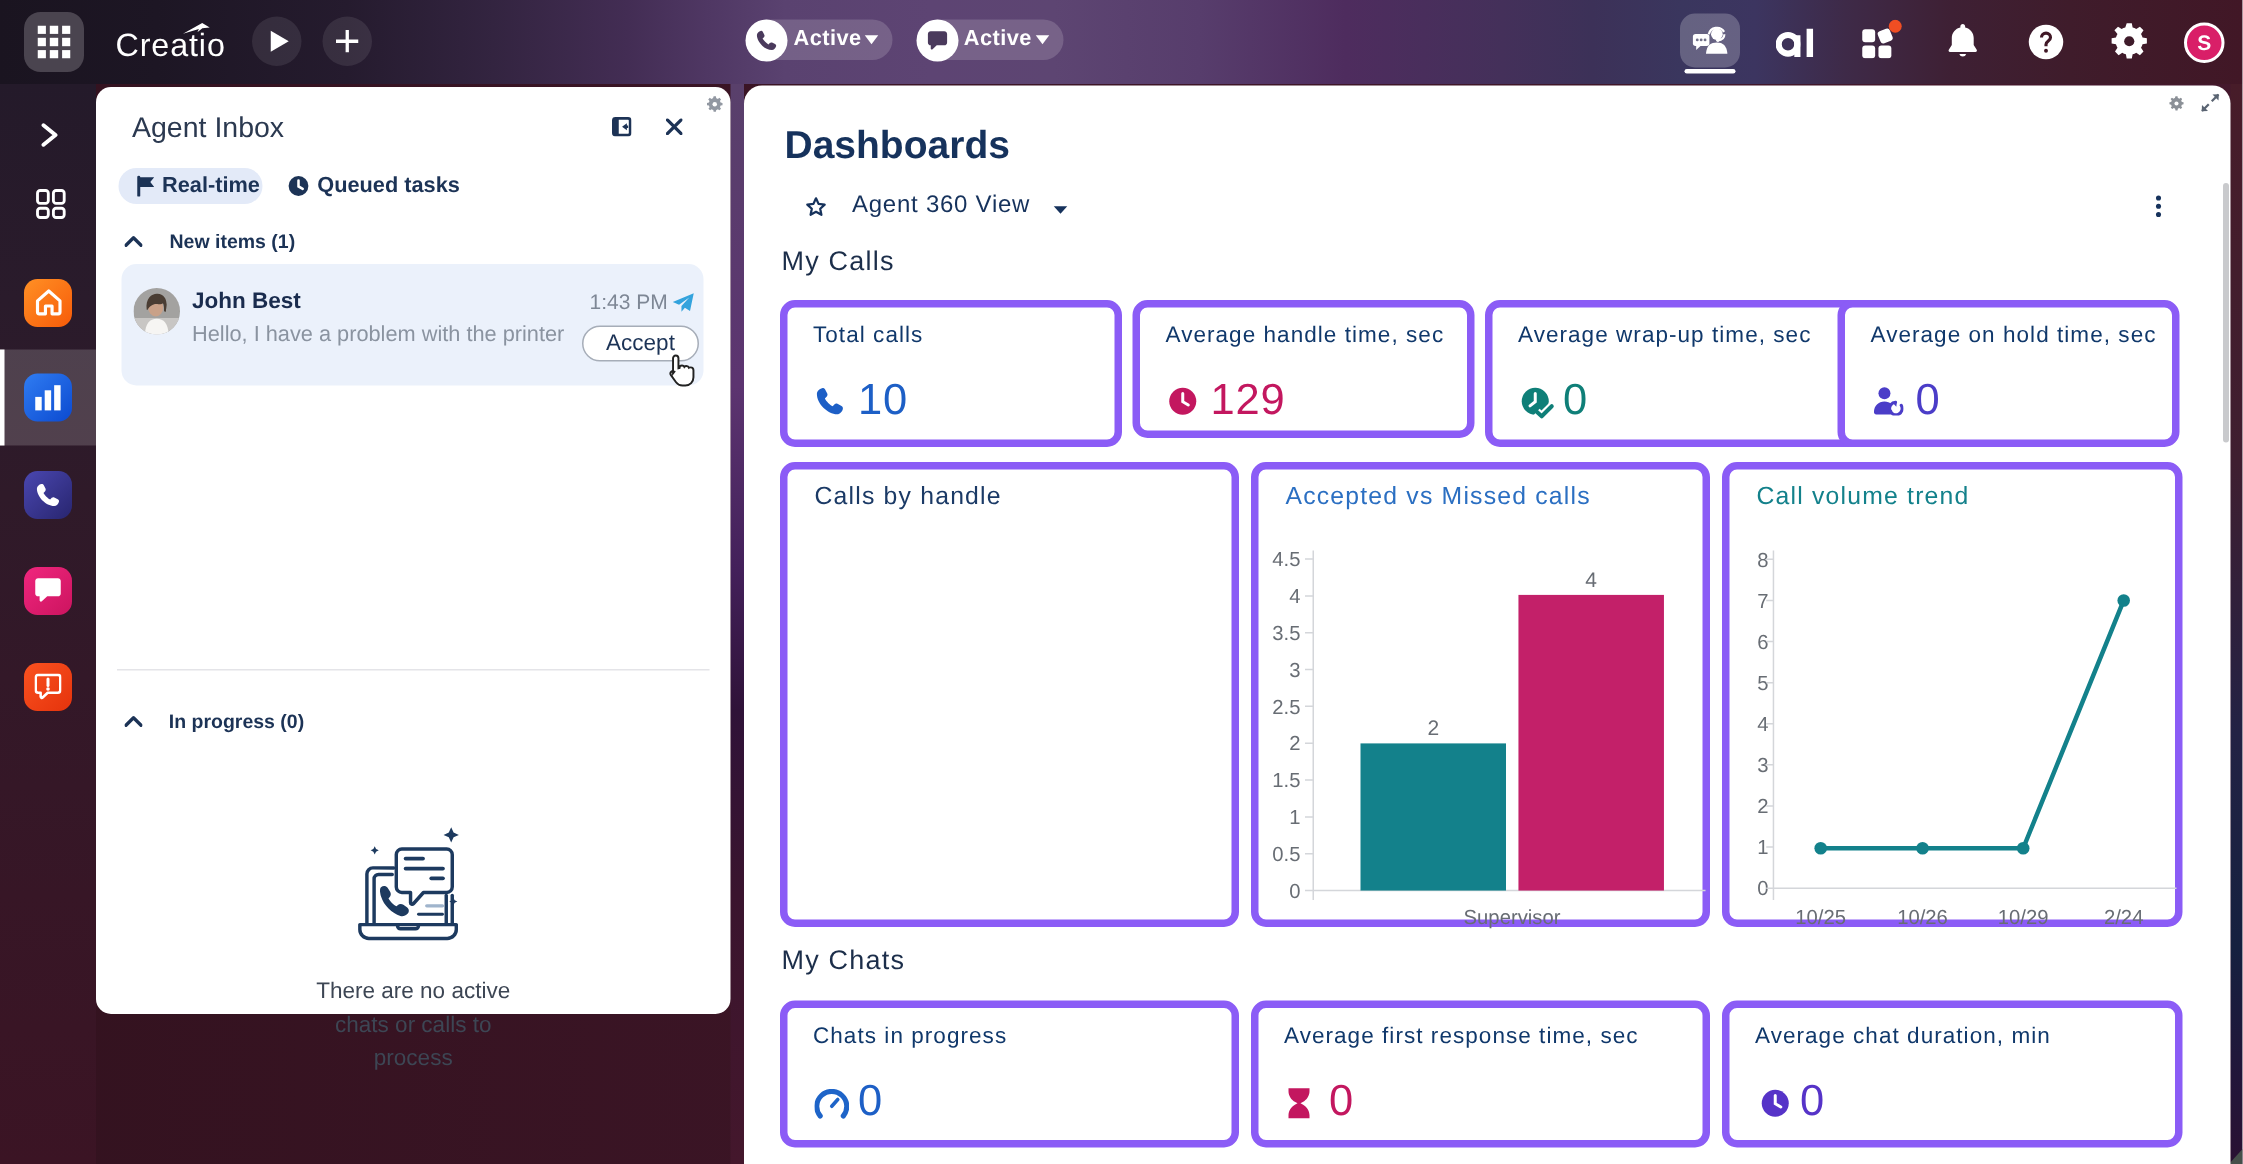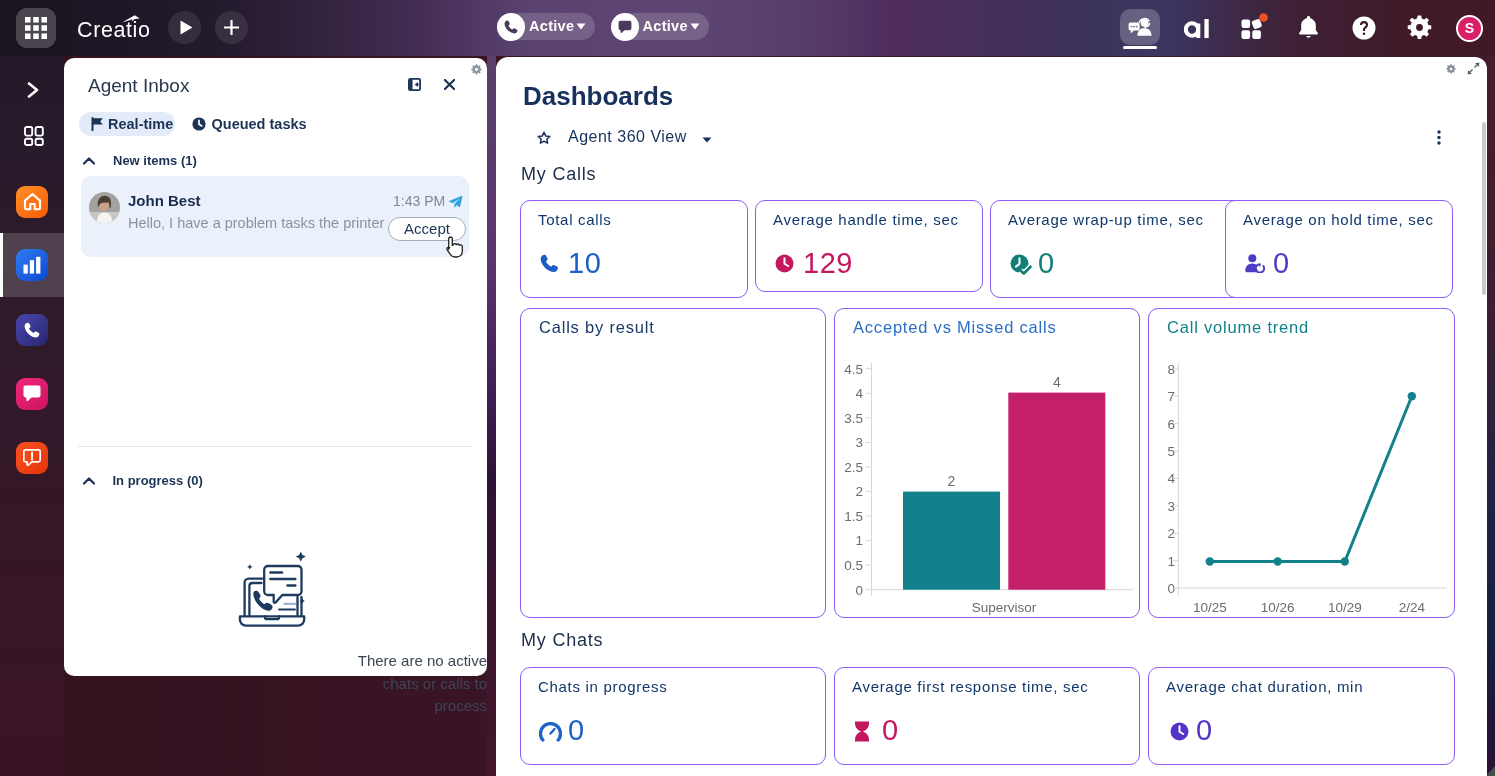--- a/index.html
+++ b/index.html
@@ -46,27 +46,27 @@
 
 #inbox { left:64px; top:57.5px; width:423px; height:618px; border-radius:10px; background:#fff; }
 #inbox h1 { position:absolute; left:24px; top:17px; font-size:19px; font-weight:400; color:#2b3950; }
 .tabtxt { font-size:14.5px; font-weight:700; color:#1c3356; }
 #tab-rt { position:absolute; left:15px; top:54.5px; width:96px; height:24px; border-radius:12px; background:#e3eaf8; }
 #newitems-lbl, #inprog-lbl { font-size:13px; font-weight:700; color:#1c3356; }
 #card { left:17px; top:118.5px; width:388px; height:81px; border-radius:10px; background:#ebf1fb; }
 #accept { left:307px; top:41px; width:78px; height:24px; border-radius:12px; border:1px solid #a6adb8; background:#fff;
   text-align:center; font-size:15px; font-weight:500; color:#1c3356; line-height:22px; }
 #divider { left:14px; top:388.5px; width:395px; height:1px; background:#e4e4e8; }
-#emptytxt { left:0; top:592.5px; width:423px; text-align:right; font-size:15px; color:#3d4654; line-height:22.7px; }
+#emptytxt { left:0; top:592.5px; width:423px; text-align:center; font-size:15px; color:#3d4654; line-height:22.7px; }
 
 
 #dash { left:496px; top:57px; width:991px; height:719px; border-radius:12px 12px 0 0; background:#fff; }
 #dash h1 { position:absolute; left:27px; top:24px; font-size:26px; font-weight:700; color:#16325c; }
 .seclbl { font-size:18px; font-weight:500; color:#1c2e4a; letter-spacing:0.8px; }
-.mcard { border:1px solid #8b5cf6; border-radius:10px; background:#fff; }
+.mcard { border:5px solid #8b5cf6; border-radius:10px; background:#fff; }
 .mtitle { position:absolute; left:17px; top:10px; font-size:15px; color:#10386b; letter-spacing:0.7px; }
 .mval { position:absolute; left:47px; top:45.5px; font-size:29px; font-weight:400; letter-spacing:0.5px; }
 .micon { position:absolute; left:19px; top:53px; }
 .ctitle { position:absolute; left:18px; top:9px; font-size:16.5px; font-weight:500; letter-spacing:0.8px; }
 #scrollthumb { left:985.5px; top:65px; width:4.5px; height:173px; border-radius:2.5px; background:#c9cacd; }
 </style>
 </head>
 <body>
 <div id="page">
   <div id="topbar" class="abs">
@@ -263,21 +263,21 @@
           <ellipse cx="14.8" cy="13" rx="5" ry="6" fill="#c9a188"></ellipse>
           <path d="M8.8 14.5 C7.8 6.5 12.5 3.5 16 3.8 C20 4.1 22.3 7 22 11.5 L21.5 16 C21.3 13.5 21 11.5 20 10 C19 10.7 17.5 11 16 10.7 C13.5 10.2 10.5 12 9.5 14.5 Z" fill="#4a3d33"></path>
           <path d="M19.5 9.8 C20.3 11.2 20.5 13.5 20.3 15.5 L21.6 15.8 L21.9 10.5 Z" fill="#4a3d33"></path>
         </g>
       </svg>
       <span style="position:absolute;left:47px;top:16px;font-size:15px;font-weight:700;color:#1a2c4e">John Best</span>
       <span style="position:absolute;left:312px;top:16.5px;font-size:14px;color:#7e8795">1:43 PM</span>
       <svg class="abs" style="left:367px;top:19px" width="15" height="15" viewBox="0 0 15 15">
           <path d="M14.5 0.5 L0.5 6.3 L4.7 8.2 L11.5 3.4 L6.3 9 L6.3 12.9 L8.6 10.2 L12 12.3 Z" fill="#33a3dd"></path>
         </svg>
-      <span style="position:absolute;left:47px;top:38.5px;font-size:14.5px;color:#8a93a0">Hello, I have a problem tasks the printer</span>
+      <span style="position:absolute;left:47px;top:38.5px;font-size:14.5px;color:#8a93a0">Hello, I have a problem with the printer</span>
       <div id="accept" class="abs">Accept</div>
       <svg class="abs" style="left:364px;top:60px" width="20" height="22" viewBox="0 0 20 22">
         <path d="M5.5 1 C6.6 1 7.3 1.8 7.3 2.9 L7.3 9.5 L8 9.3 C8 8.4 8.8 7.7 9.7 7.7 C10.3 7.7 10.9 8 11.2 8.6 C11.5 8.2 12 8 12.6 8 C13.4 8 14.1 8.5 14.3 9.2 C14.6 9 15 8.9 15.4 8.9 C16.5 8.9 17.3 9.7 17.3 10.8 L17.3 15.5 C17.3 18.5 15 21 11.9 21 L10 21 C8.3 21 6.7 20.2 5.7 18.8 L2.3 14.1 C1.8 13.4 1.9 12.4 2.5 11.8 C3.1 11.2 4 11.2 4.6 11.7 L3.7 12.9 L3.7 2.9 C3.7 1.8 4.4 1 5.5 1 Z" fill="#fff" stroke="#222" stroke-width="1.3"></path>
       </svg>
     </div>
     <div id="divider" class="abs"></div>
     <svg class="abs" style="left:19px;top:419px" width="12" height="8" viewBox="0 0 12 8">
         <path d="M1 6.5 L6 1.5 L11 6.5" fill="none" stroke="#1c3356" stroke-width="2.2" stroke-linecap="round" stroke-linejoin="round"></path>
       </svg>
     <span id="inprog-lbl" class="abs" style="left:48.5px;top:415.5px">In progress (0)</span>
@@ -367,21 +367,21 @@
       <span class="mtitle">Average on hold time, sec</span>
       <svg class="micon" width="20" height="19" viewBox="0 0 20 19">
         <circle cx="7.3" cy="4.2" r="4" fill="#4b3dc8"></circle>
         <path d="M0.3 16.8 C0.3 12.4 3.4 9.6 7.3 9.6 C9.2 9.6 10.9 10.3 12.1 11.4 L10.4 13.6 L12.6 16 C12.2 17.3 11.7 18.2 11.5 18.3 L1.8 18.3 C1 18.3 0.3 17.6 0.3 16.8 Z" fill="#4b3dc8"></path>
         <path d="M18.5 12.2 A4.2 4.2 0 1 1 14.7 10.2" fill="none" stroke="#4b3dc8" stroke-width="2.1" stroke-linecap="round"></path>
         <path d="M12.6 10.3 L15.6 10 L15.2 13.1 Z" fill="#4b3dc8"></path>
       </svg>
       <span class="mval" style="color:#4b3dc8">0</span>
     </div>
     <div class="mcard abs" style="left:24px;top:251px;width:306px;height:310px">
-      <span class="ctitle" style="color:#1b3a66">Calls by result</span>
+      <span class="ctitle" style="color:#1b3a66">Calls by handle</span>
     </div>
     <div class="mcard abs" style="left:338px;top:251px;width:306px;height:310px">
       <span class="ctitle" style="color:#2b6fc2">Accepted vs Missed calls</span>
       <svg class="abs" style="left:0;top:0" width="306" height="310" viewBox="0 0 306 310">
         <g font-family="Liberation Sans, sans-serif" font-size="13.5" fill="#686d74" text-anchor="end">
           <text x="28" y="64.5">4.5</text>
             <text x="28" y="89">4</text>
             <text x="28" y="113.6">3.5</text>
           <text x="28" y="138.2">3</text>
             <text x="28" y="162.7">2.5</text>

